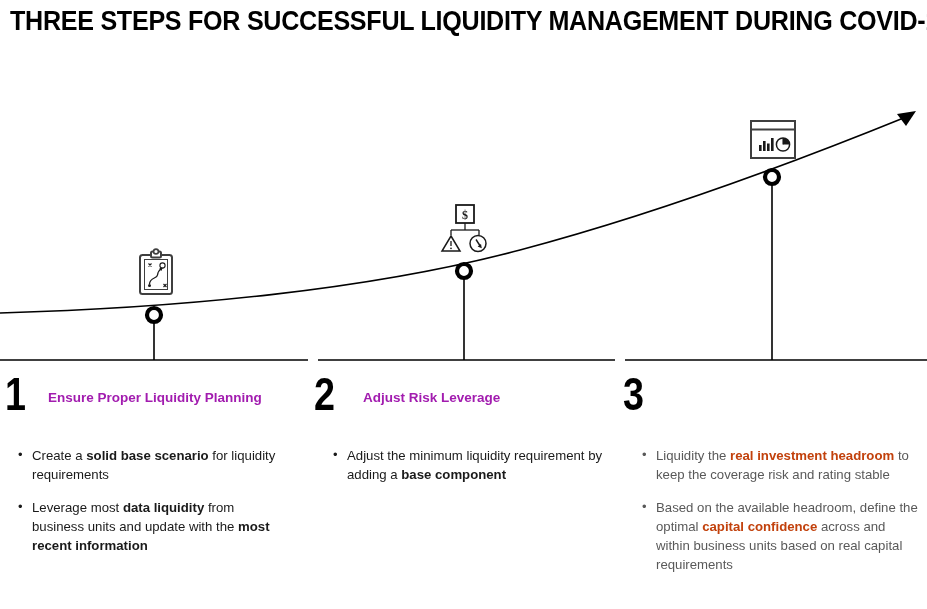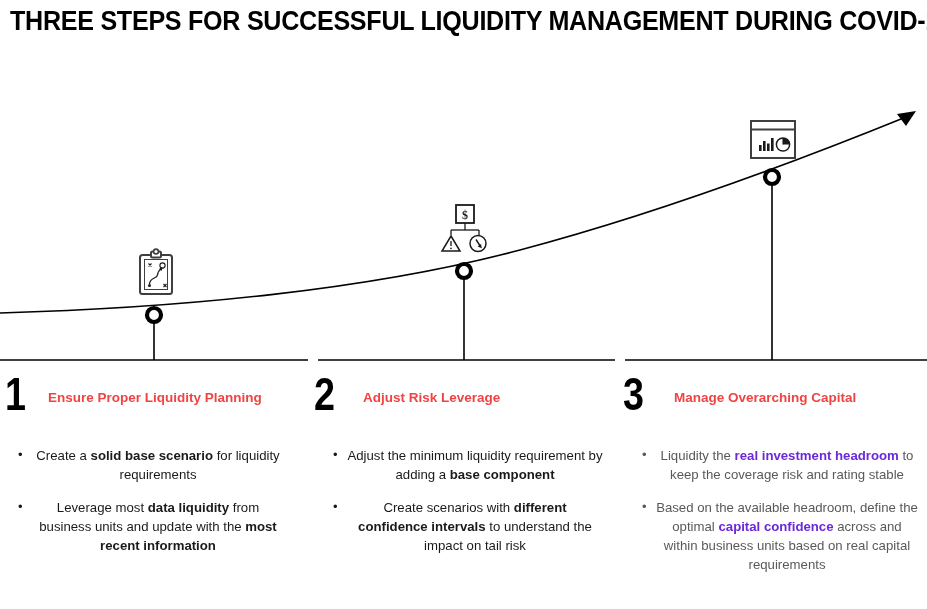--- a/index.html
+++ b/index.html
@@ -74,57 +74,56 @@
     color: #000000;
     transform: scaleX(0.82);
     transform-origin: left top;
   }
   .step-title {
     font-size: 13.5px;
     font-weight: bold;
     line-height: 16px;
     padding-top: 18px;
     padding-left: 4px;
-    color: #ef4444;
+    color: #a21caf;
   }
   .col-1 .step-title { padding-left: 2px; }
   .col-2 .step-title { padding-left: 8px; }
   .col-3 .step-title { padding-left: 10px; }
 
   ul.bullets {
     list-style: none;
     margin: 0;
     padding: 0;
     margin-top: 16px;
   }
   ul.bullets li {
     position: relative;
     font-size: 13.2px;
     line-height: 19px;
     margin-bottom: 14px;
     padding-left: 16px;
-    text-align: center;
   }
   ul.bullets li::before {
     content: "\2022";
     position: absolute;
     left: 2px;
     top: -1px;
     font-size: 13px;
   }
   .col-1 ul.bullets { margin-left: 16px; width: 268px; }
   .col-2 ul.bullets { margin-left: 22px; width: 272px; }
   .col-3 ul.bullets { margin-left: 22px; width: 278px; }
 
   .col-1 ul.bullets li, .col-2 ul.bullets li { color: #1a1a1a; }
   .col-3 ul.bullets li { color: #595959; }
   .col-3 ul.bullets li::before { color: #595959; }
 
   .bullets b { font-weight: bold; }
-  .col-3 .bullets b { color: #6d28d9; }
+  .col-3 .bullets b { color: #c2410c; }
 </style>
 </head>
 <body>
 
 <div id="page-title">THREE STEPS FOR SUCCESSFUL LIQUIDITY MANAGEMENT DURING COVID-19</div>
 
 <div id="graphic">
   <svg width="927" height="380" viewBox="0 0 927 380" xmlns="http://www.w3.org/2000/svg">
 
     <path d="M 0 313 C 180 308, 370 290, 520 250 C 660 213, 800 160, 906 117" fill="none" stroke="#000000" stroke-width="1.6"></path>
@@ -214,27 +213,25 @@
     </ul>
   </div>
 
   <div class="column col-2">
     <div class="col-head">
       <div class="step-number">2</div>
       <div class="step-title">Adjust Risk Leverage</div>
     </div>
     <ul class="bullets">
       <li><span>Adjust the minimum  liquidity requirement  by adding a </span><b>base component</b></li>
-      <li><span>Create scenarios with </span><b>different confidence intervals</b><span> to understand the impact on tail risk</span></li>
     </ul>
   </div>
 
   <div class="column col-3">
     <div class="col-head">
       <div class="step-number">3</div>
-      <div class="step-title">Manage Overarching Capital</div>
     </div>
     <ul class="bullets">
       <li><span>Liquidity the </span><b>real investment headroom</b><span> to keep the coverage risk and rating stable</span></li>
       <li><span>Based on the available headroom, define the optimal </span><b>capital confidence</b><span> across and within business units based on real capital requirements</span></li>
     </ul>
   </div>
 </div>
 
 </body></html>

